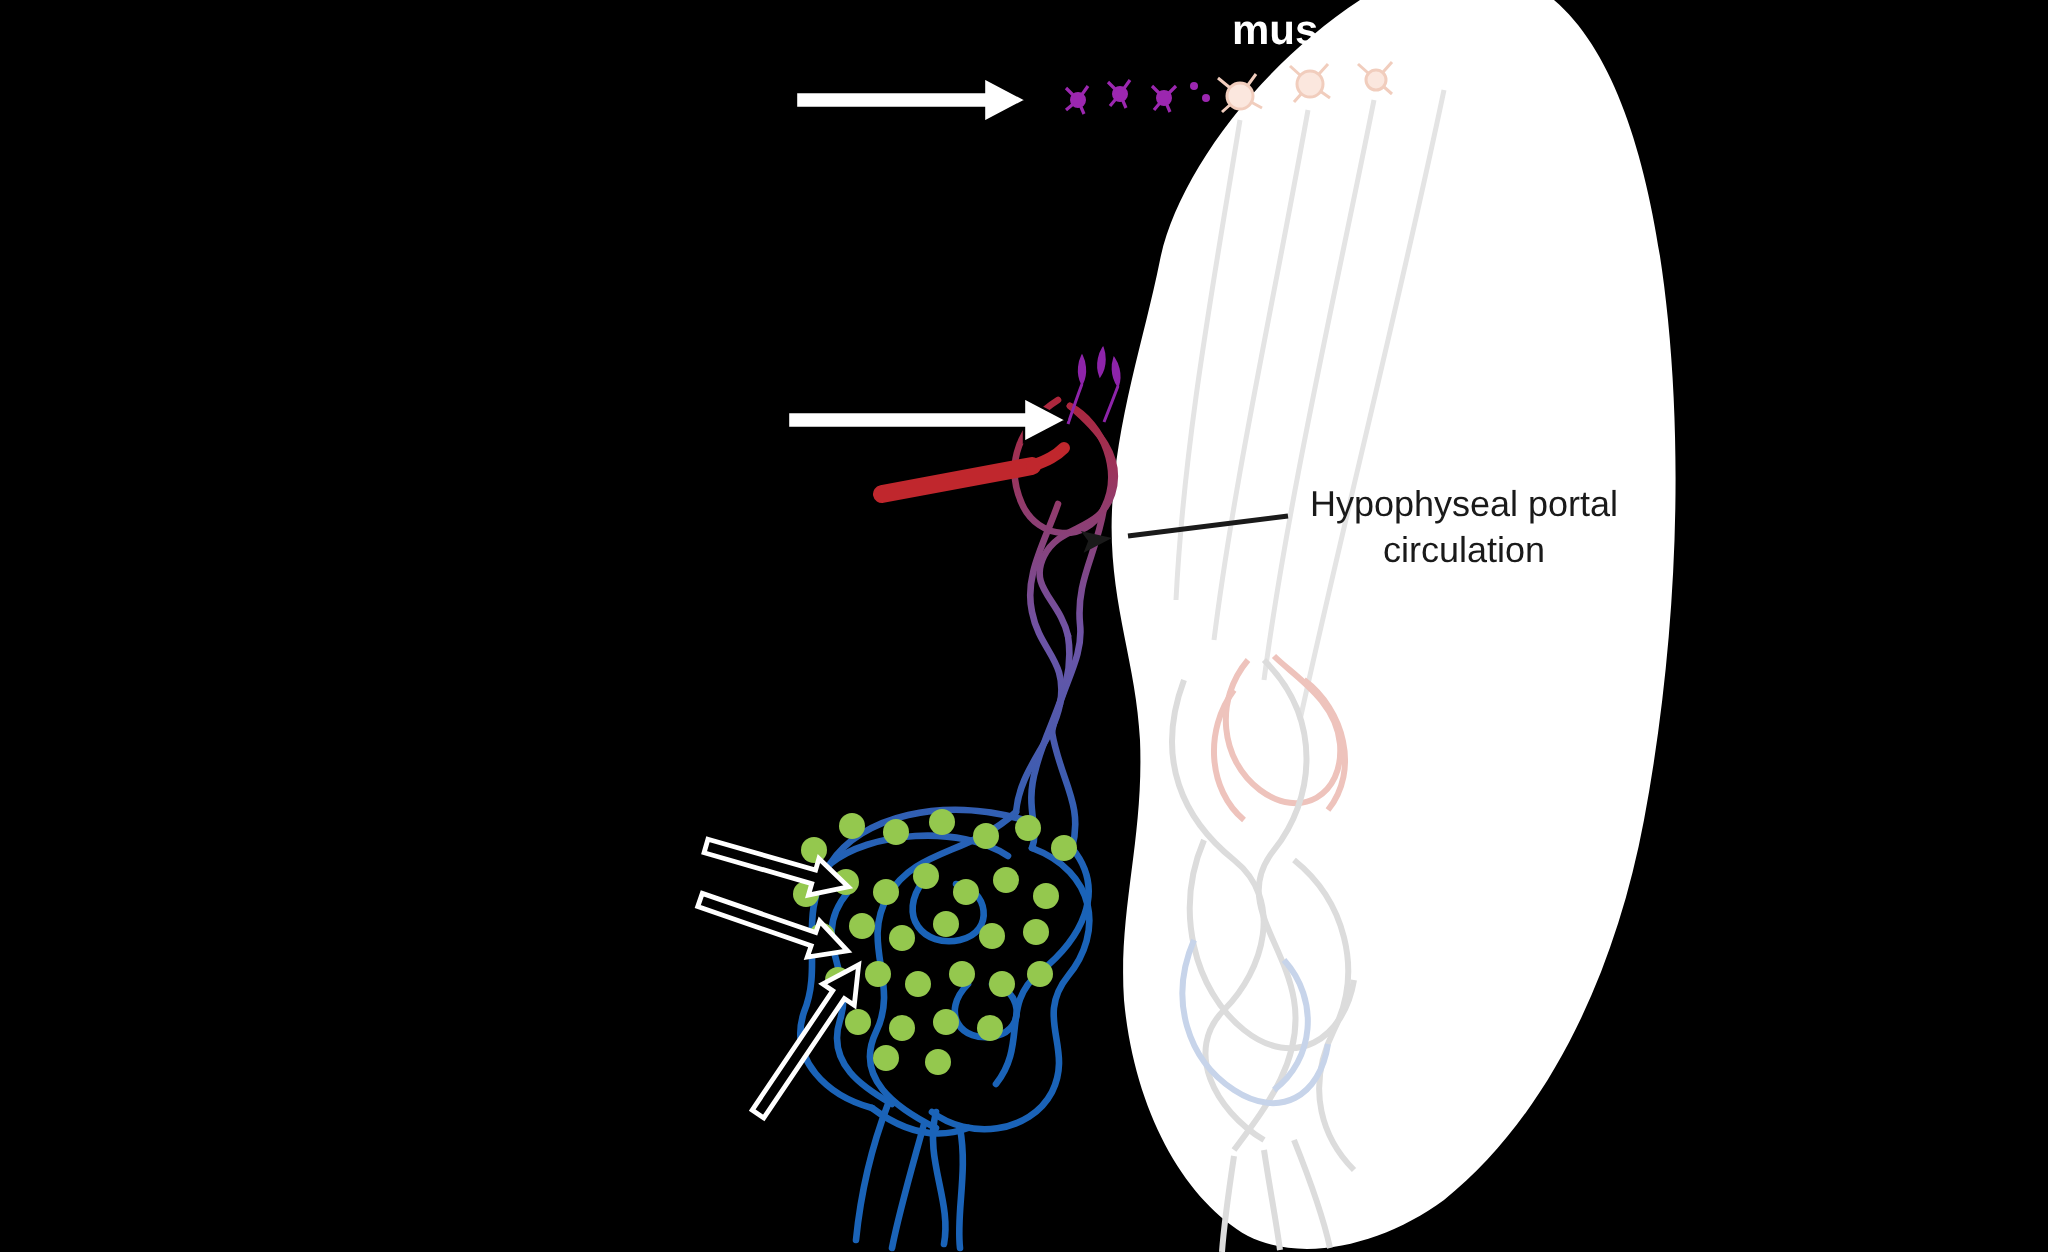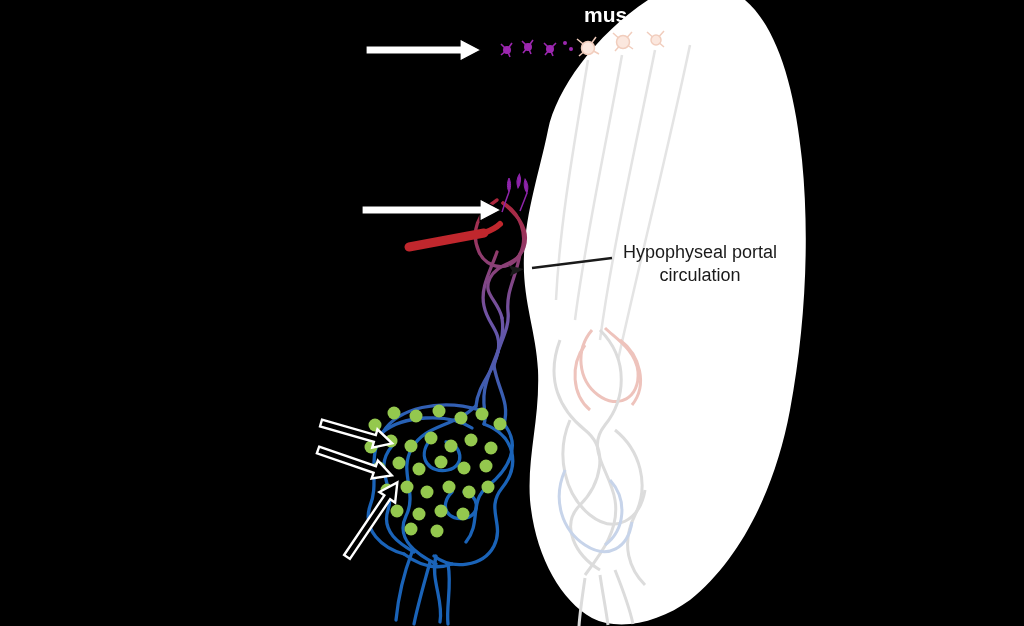--- a/index.html
+++ b/index.html
@@ -1,17 +1,17 @@
 <!DOCTYPE html>
 <html><head>
 <meta charset="utf-8">
 <style>
   html,body{margin:0;padding:0;background:#000;}
   .stage{position:relative;width:928px;height:626px;background:#000;overflow:hidden;
-         font-family:"Liberation Sans", sans-serif;}
+         font-family:"Liberation Sans", sans-serif;padding-left:32px;}
   svg{display:block;}
   text{font-family:"Liberation Sans", sans-serif;}
 </style>
 </head>
 <body>
 
 <div class="stage">
 <svg width="1024" height="626" viewBox="0 0 1024 626" xmlns="http://www.w3.org/2000/svg">
   <defs>
     <linearGradient id="vesselGrad" gradientUnits="userSpaceOnUse" x1="0" y1="195" x2="0" y2="440">

